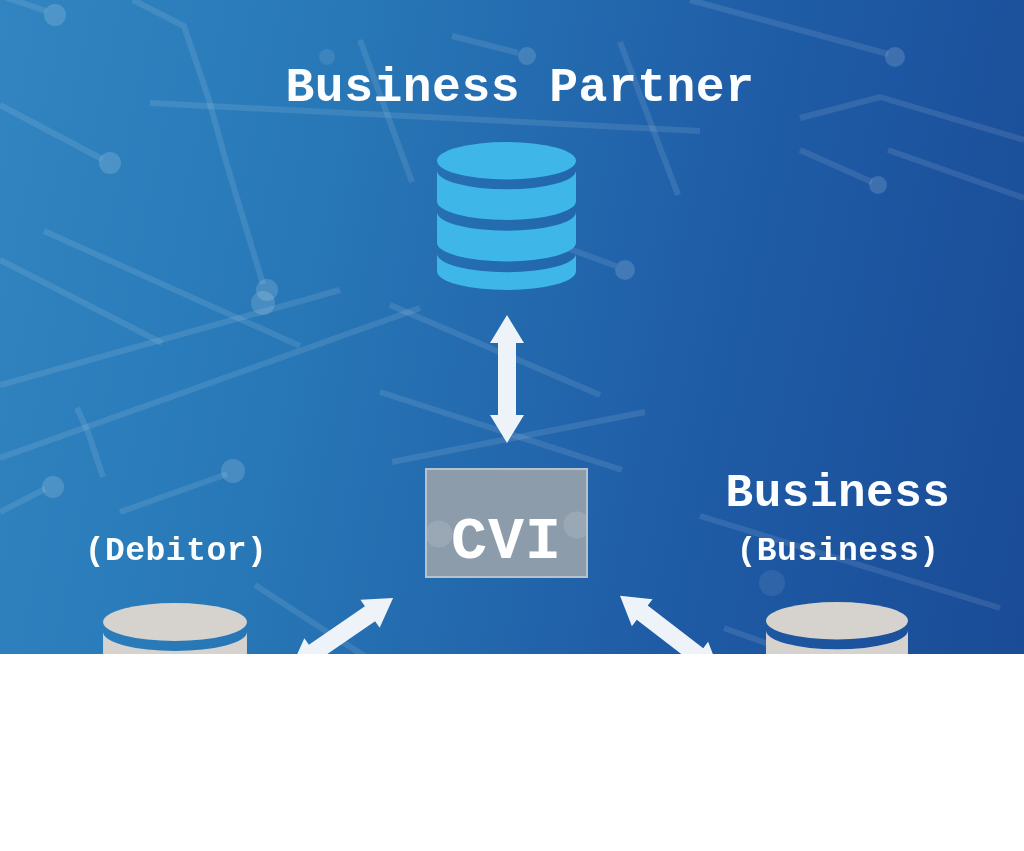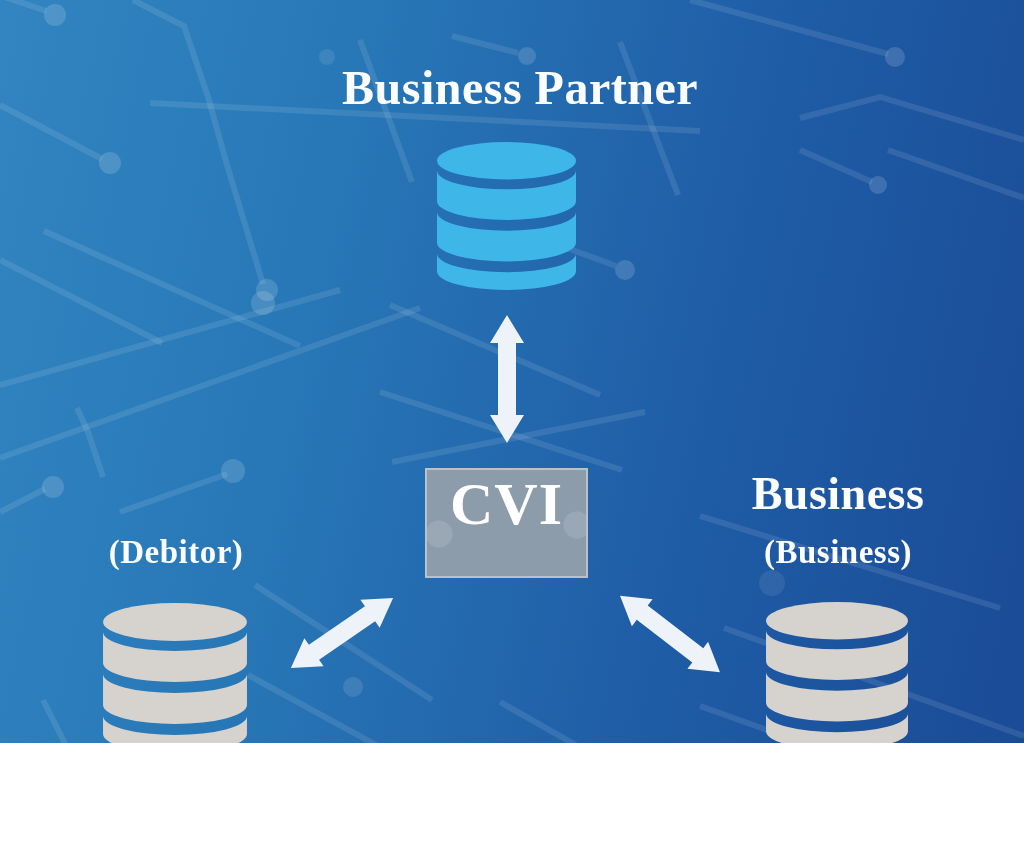--- a/index.html
+++ b/index.html
@@ -1,21 +1,21 @@
 <!DOCTYPE html>
 <html><head>
 <meta charset="utf-8">
 <style>
   html,body{margin:0;padding:0;}
   .stage{
     position:relative;
-    width:1024px;height:743px;
+    width:1024px;height:654px;
     overflow:hidden;
     background:linear-gradient(102deg,#3285c1 0%,#2878b7 30%,#1f5ca6 68%,#1a4b96 100%);
-    font-family:Liberation Serif, serif;
+    font-family:Liberation Mono, monospace;
   }
   .bg-svg{position:absolute;left:0;top:0;z-index:0;}
   .node-label{
     position:absolute;
     text-align:center;
     color:#fcfdfe;
     font-weight:700;
     z-index:2;
     letter-spacing:0.5px;
   }
@@ -27,21 +27,21 @@
   .lieferant-label{left:688px;top:468px;}
   .lieferant-sublabel{left:688px;top:532px;}
   .cvi-box{
     position:absolute;left:425px;top:468px;width:163px;height:110px;
     box-sizing:border-box;
     background-color:#8c9cab;
     background-image:
       radial-gradient(circle at 12px 64px, rgba(255,255,255,0.12) 0 13px, transparent 14px),
       radial-gradient(circle at 150px 55px, rgba(255,255,255,0.12) 0 13px, transparent 14px);
     border:2px solid #b7c2cb;
-    display:flex;align-items:flex-start;justify-content:center;
+    display:flex;align-items:flex-end;justify-content:center;
     color:#ffffff;font-weight:700;font-size:60px;letter-spacing:1px;
     z-index:2;
   }
   svg.icon,svg.arrow{position:absolute;z-index:1;}
 </style>
 </head>
 <body>
 
 <div class="stage">
 

